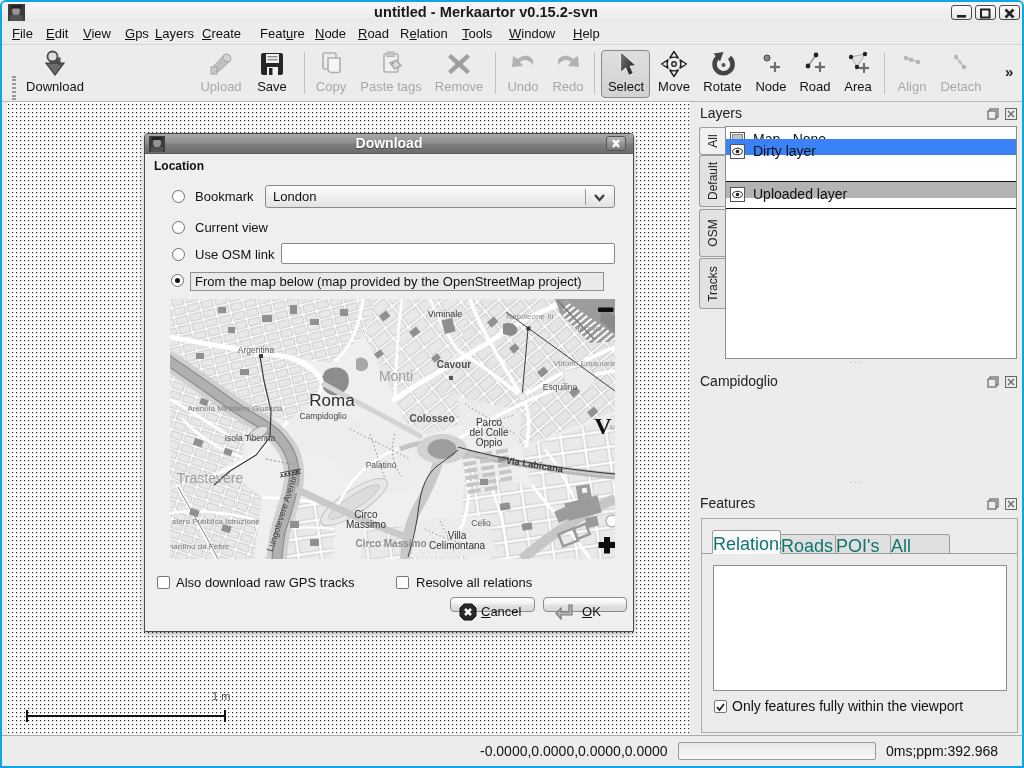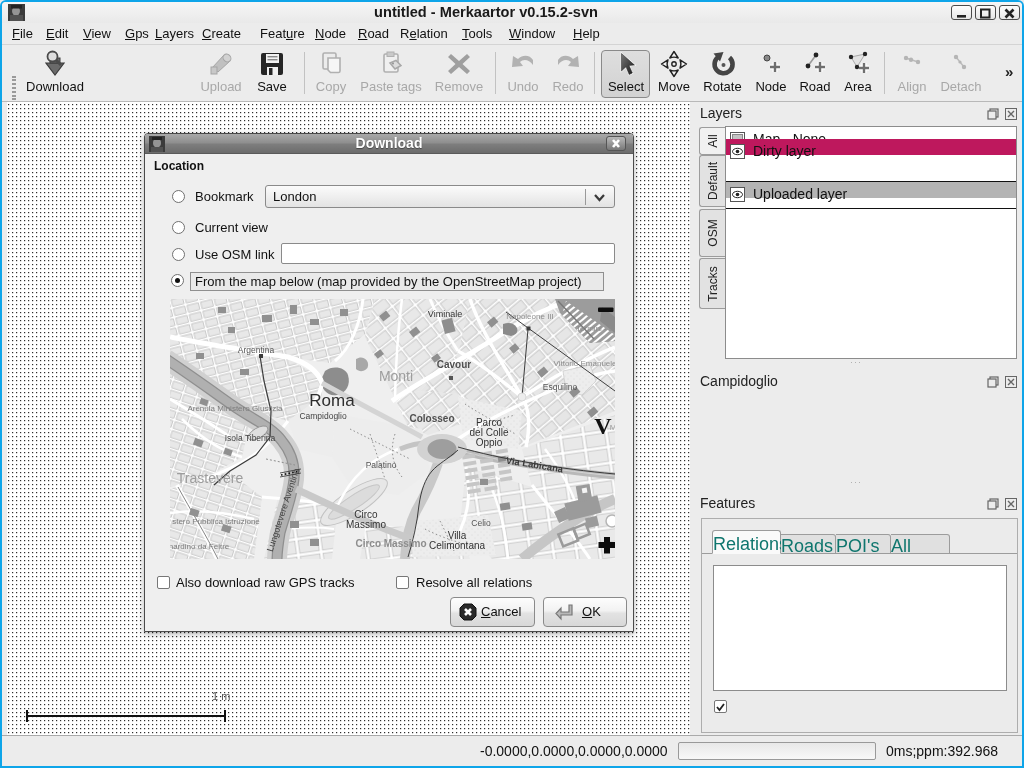--- a/index.html
+++ b/index.html
@@ -49,21 +49,21 @@
 #dialog{position:absolute;left:142px;top:131px;width:490px;height:499px;background:#efefef;border:1px solid #4a4a4a;border-radius:4px 4px 0 0;box-shadow:0 2px 6px rgba(0,0,0,.3);font-size:13px;color:#111}
 #dtitle{position:absolute;left:0;top:0;width:100%;height:20px;background:linear-gradient(#a9a9a9 0%,#8f8f8f 45%,#7d7d7d 55%,#6c6c6c 100%);border-radius:3px 3px 0 0;border-bottom:1px solid #5a5a5a}
 #dtitle .t{position:absolute;left:0;right:0;top:1px;text-align:center;font-weight:bold;color:#fff;font-size:14px;text-shadow:0 1px 1px #444}
 #dclose{position:absolute;right:7px;top:2px;width:20px;height:15px;border:1px solid #555;border-radius:3px;background:linear-gradient(#b9b9b9,#787878)}
 .radio{position:absolute;width:13px;height:13px;border:1px solid #707070;border-radius:50%;background:#fff}
 .radio.sel::after{content:"";position:absolute;left:3px;top:3px;width:5px;height:5px;border-radius:50%;background:#111}
 #combo{position:absolute;left:120px;top:51px;width:350px;height:23px;border:1px solid #8a8a8a;border-radius:3px;background:linear-gradient(#fbfbfb,#e3e3e3)}
 #osminput{position:absolute;left:136px;top:109px;width:334px;height:21px;border:1px solid #8a8a8a;border-radius:2px;background:#fff}
 #fromlabel{position:absolute;left:45px;top:138px;width:414px;height:19px;border:1px solid #8f8f8f;background:#e9e9e9;padding:1px 0 0 4px;font-size:13px}
 #dmap{position:absolute;left:25px;top:165px;width:445px;height:260px}
-.dbtn{position:absolute;top:463px;height:30px;border:1px solid #8a8a8a;border-radius:4px;background:linear-gradient(#fdfdfd 0%,#f2f2f2 45%,#e2e2e2 55%,#d8d8d8 100%);font-size:13px;color:#111}
+.dbtn{position:absolute;top:463px;height:15px;border:1px solid #8a8a8a;border-radius:4px;background:linear-gradient(#fdfdfd 0%,#f2f2f2 45%,#e2e2e2 55%,#d8d8d8 100%);font-size:13px;color:#111}
 </style></head>
 <body>
 <div id="win">
   <div id="titlebar">
     <svg id="appicon" viewBox="0 0 17 17">
         <rect width="17" height="17" fill="#3b3b3b"></rect>
         <ellipse cx="8" cy="7" rx="4" ry="4.5" fill="#949494"></ellipse>
         <rect x="3" y="1" width="11" height="3.5" fill="#232323"></rect>
         <rect x="2" y="11" width="13" height="6" fill="#515151"></rect>
       </svg>
@@ -287,21 +287,21 @@
         </div>
       <div id="layerlist">
         <div class="lrow" style="top:0;background:#fff">
           <svg style="position:absolute;left:4px;top:5px" width="15" height="15">
               <rect x="0.5" y="0.5" width="14" height="14" fill="#fff" stroke="#555"></rect>
               <rect x="2.5" y="2.5" width="10" height="10" fill="#c3c3c3" stroke="#888"></rect>
             </svg>
           <span class="txt">Map - None</span>
         </div>
         <div style="position:absolute;left:0;top:27px;width:290px;height:1px;background:#111"></div>
-        <div class="lrow" style="top:12px;background:#be185d">
+        <div class="lrow" style="top:12px;background:#3b82f6">
           <svg style="position:absolute;left:4px;top:5px" width="15" height="15">
               <rect x="0.5" y="0.5" width="14" height="14" fill="#fff" stroke="#555"></rect>
               <ellipse cx="7.5" cy="7.5" rx="5" ry="3.2" fill="none" stroke="#222"></ellipse>
               <circle cx="7.5" cy="7.5" r="1.8" fill="#222"></circle>
             </svg>
           <span class="txt">Dirty layer</span>
         </div>
         <div style="position:absolute;left:0;top:54px;width:290px;height:1px;background:#111"></div>
         <div class="lrow" style="top:55px;background:#b4b4b4">
           <svg style="position:absolute;left:4px;top:5px" width="15" height="15">
@@ -338,20 +338,21 @@
       <div id="featframe">
         <div style="position:absolute;left:0;top:34px;width:315px;height:1px;background:#9c9c9c"></div>
         <div class="ftab" style="left:10px;top:11px;width:69px;height:24px;background:#fafafa;border:1px solid #9c9c9c;border-bottom:1px solid #fafafa;border-radius:3px 3px 0 0;padding-top:3px">Relations</div>
         <div class="ftab" style="left:79px;top:15px;width:55px;height:20px;background:#e0e0e0;border:1px solid #9c9c9c;border-left:none;border-radius:0 3px 0 0;padding-top:1px">Roads</div>
         <div class="ftab" style="left:134px;top:15px;width:55px;height:20px;background:#e0e0e0;border:1px solid #9c9c9c;border-left:none;border-radius:0 3px 0 0;padding-top:1px">POI's</div>
         <div class="ftab" style="left:189px;top:15px;width:59px;height:20px;background:#e0e0e0;border:1px solid #9c9c9c;border-left:none;border-radius:0 3px 0 0;padding-top:1px">All</div>
         <div id="featlist"></div>
         <div class="cb" style="left:12px;top:181px"><svg width="11" height="11" viewBox="0 0 11 11">
               <path d="M2 5 L4.5 8 L9 2" fill="none" stroke="#222" stroke-width="1.8"></path>
             </svg></div>
+        <span style="position:absolute;left:30px;top:179px;font-size:14px">Only features fully within the viewport</span>
       </div>
     </div>
   </div>
   <div id="statusbar">
     <span style="position:absolute;left:478px;top:7px">-0.0000,0.0000,0.0000,0.0000</span>
     <div id="progress"></div>
     <span style="position:absolute;left:884px;top:7px">0ms;ppm:392.968</span>
   </div>
 
   <div id="dialog">

